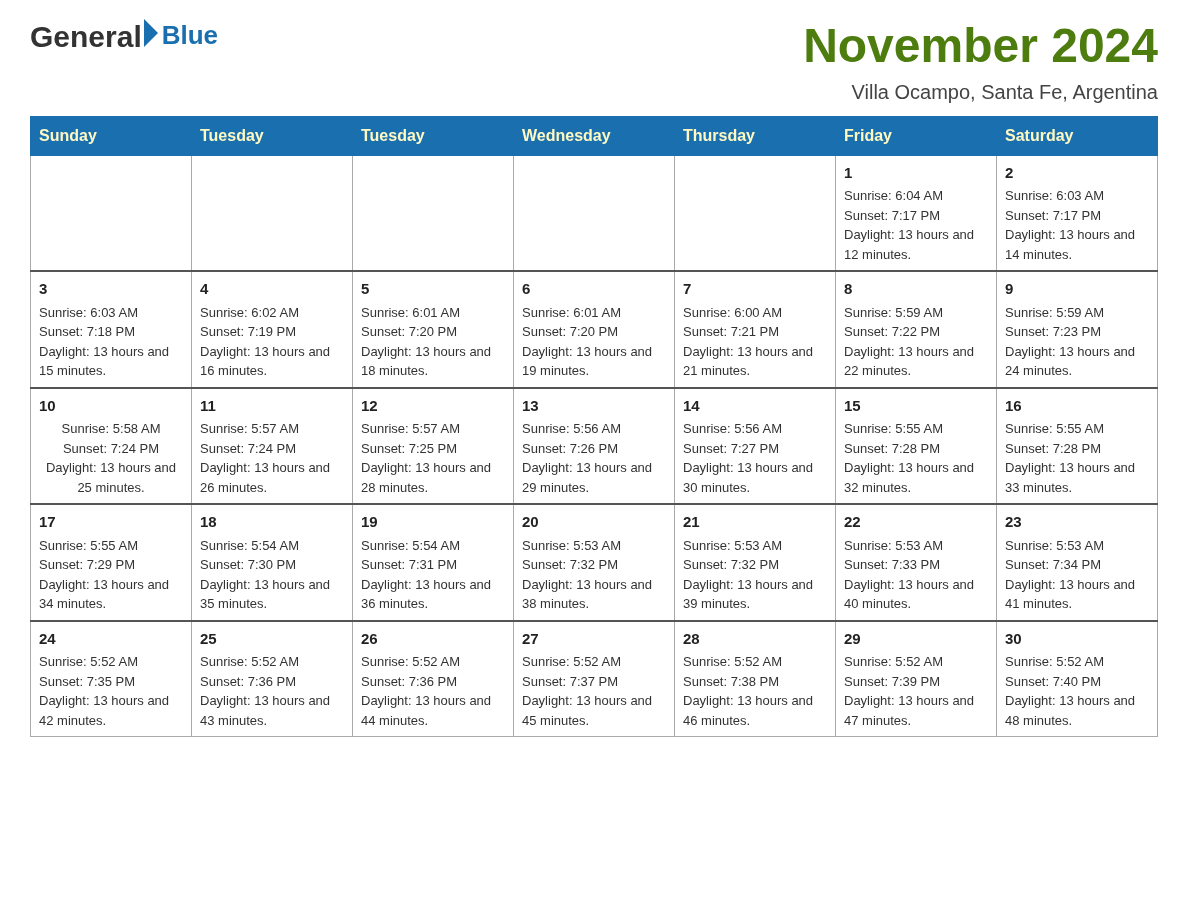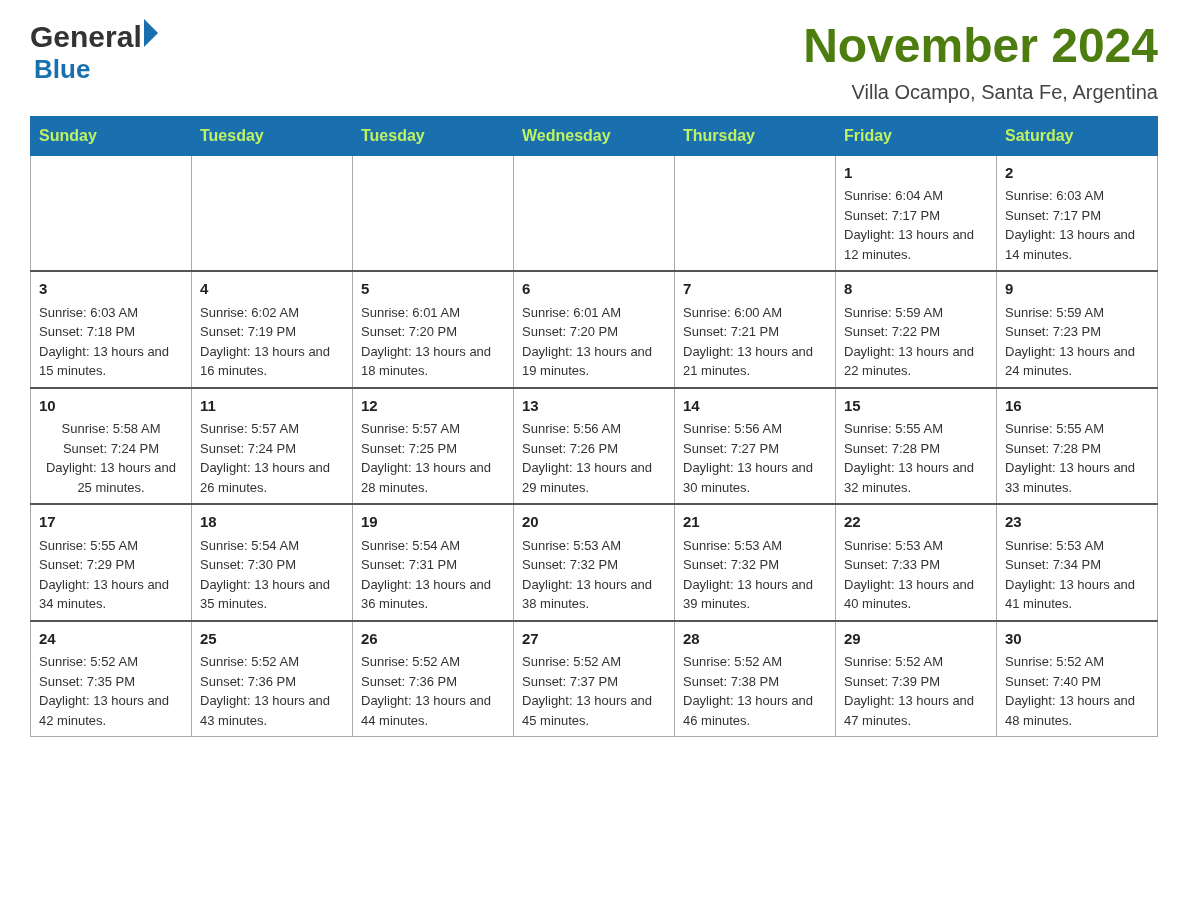--- a/index.html
+++ b/index.html
@@ -20,21 +20,20 @@
       width: 0;
       height: 0;
       border-left: 14px solid #1a6faf;
       border-top: 14px solid transparent;
       border-bottom: 14px solid transparent;
       margin-left: 2px;
       margin-top: -8px;
     }
     .logo-wrapper {
       display: flex;
-      flex-direction: column;
       align-items: flex-start;
     }
     .logo-line1 {
       display: flex;
       align-items: center;
     }
     .logo-line2 {
       color: #1a6faf;
       font-size: 26px;
       font-weight: bold;
@@ -54,21 +53,21 @@
       color: #444;
       margin-top: 8px;
     }
     table {
       width: 100%;
       border-collapse: collapse;
       margin-top: 12px;
     }
     th {
       background-color: #1a6faf;
-      color: #bef264;
+      color: #fef9c3;
       font-size: 16px;
       font-weight: bold;
       padding: 10px 8px;
       text-align: left;
       border: 1px solid #1a6faf;
     }
     td {
       border: 1px solid #aaa;
       vertical-align: top;
       padding: 6px 8px;

